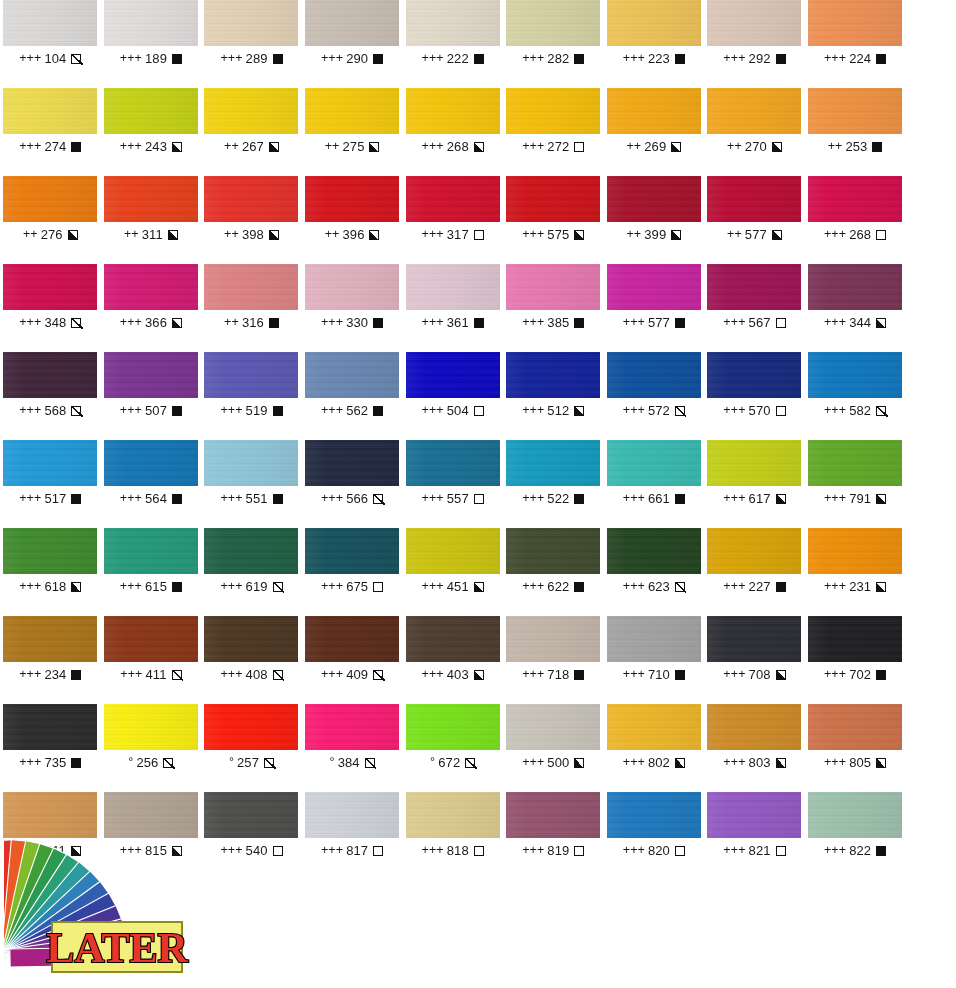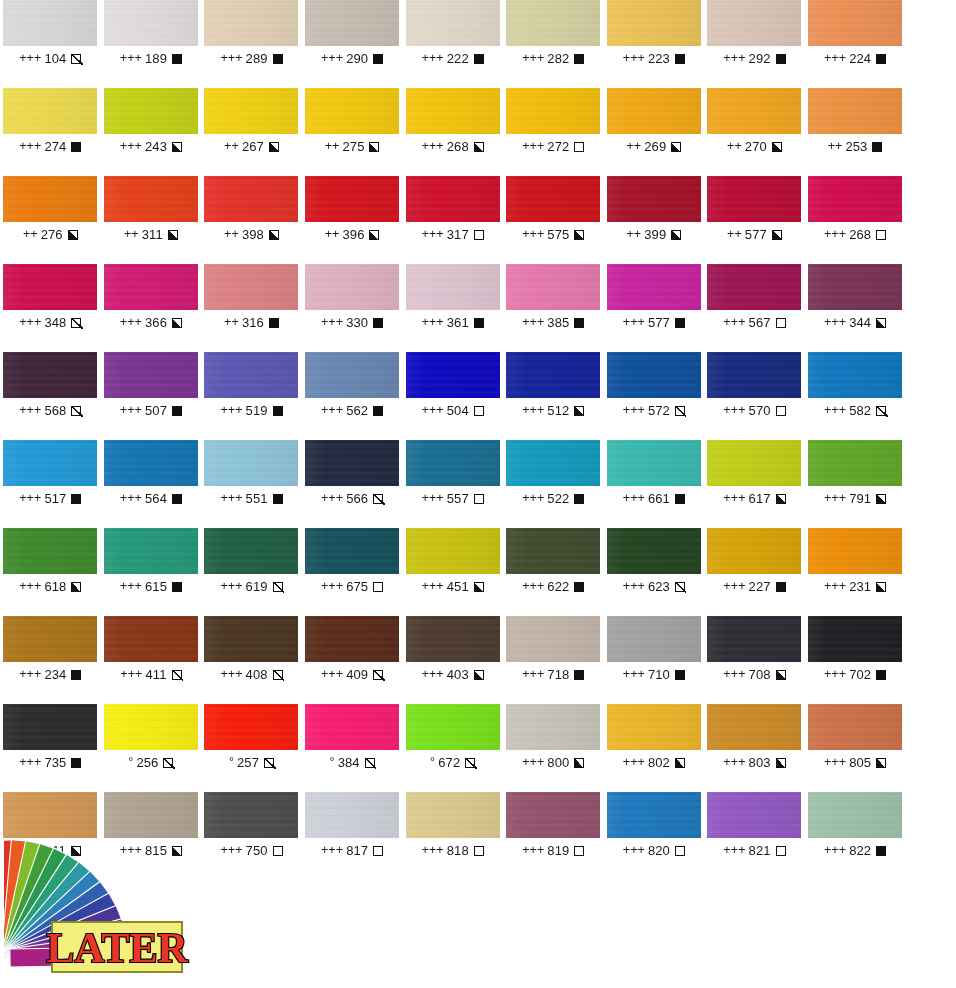--- a/index.html
+++ b/index.html
@@ -763,21 +763,21 @@
         <div class="swatch-label">
           <span class="lf">°</span>
           <span class="num">672</span>
           <span class="op op-semitransparent"></span>
         </div>
       </div>
       <div class="swatch-cell">
         <div class="swatch-chip" style="background: rgb(201, 197, 187);"></div>
         <div class="swatch-label">
           <span class="lf">+++</span>
-          <span class="num">800</span>
+          <span class="num">500</span>
           <span class="op op-semiopaque"></span>
         </div>
       </div>
       <div class="swatch-cell">
         <div class="swatch-chip" style="background: rgb(238, 183, 40);"></div>
         <div class="swatch-label">
           <span class="lf">+++</span>
           <span class="num">802</span>
           <span class="op op-semiopaque"></span>
         </div>
@@ -813,21 +813,21 @@
         <div class="swatch-label">
           <span class="lf">+++</span>
           <span class="num">815</span>
           <span class="op op-semiopaque"></span>
         </div>
       </div>
       <div class="swatch-cell">
         <div class="swatch-chip" style="background: rgb(76, 76, 74);"></div>
         <div class="swatch-label">
           <span class="lf">+++</span>
-          <span class="num">750</span>
+          <span class="num">540</span>
           <span class="op op-transparent"></span>
         </div>
       </div>
       <div class="swatch-cell">
         <div class="swatch-chip" style="background: rgb(207, 211, 218);"></div>
         <div class="swatch-label">
           <span class="lf">+++</span>
           <span class="num">817</span>
           <span class="op op-transparent"></span>
         </div>

